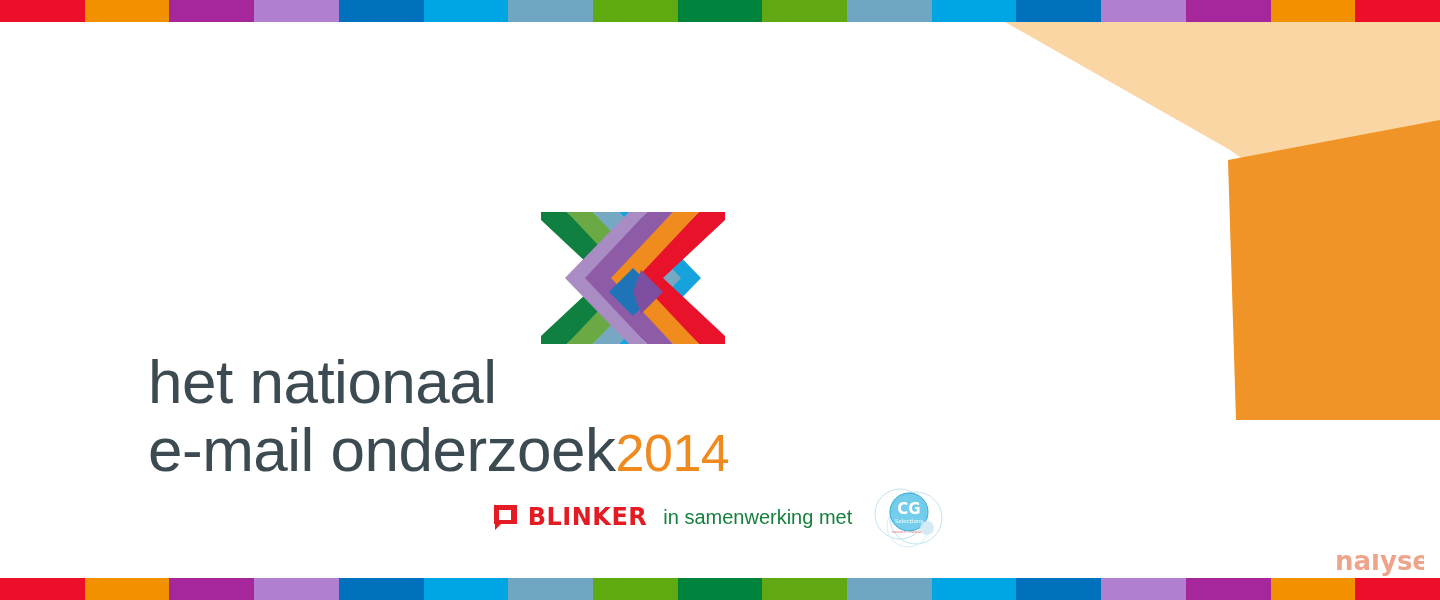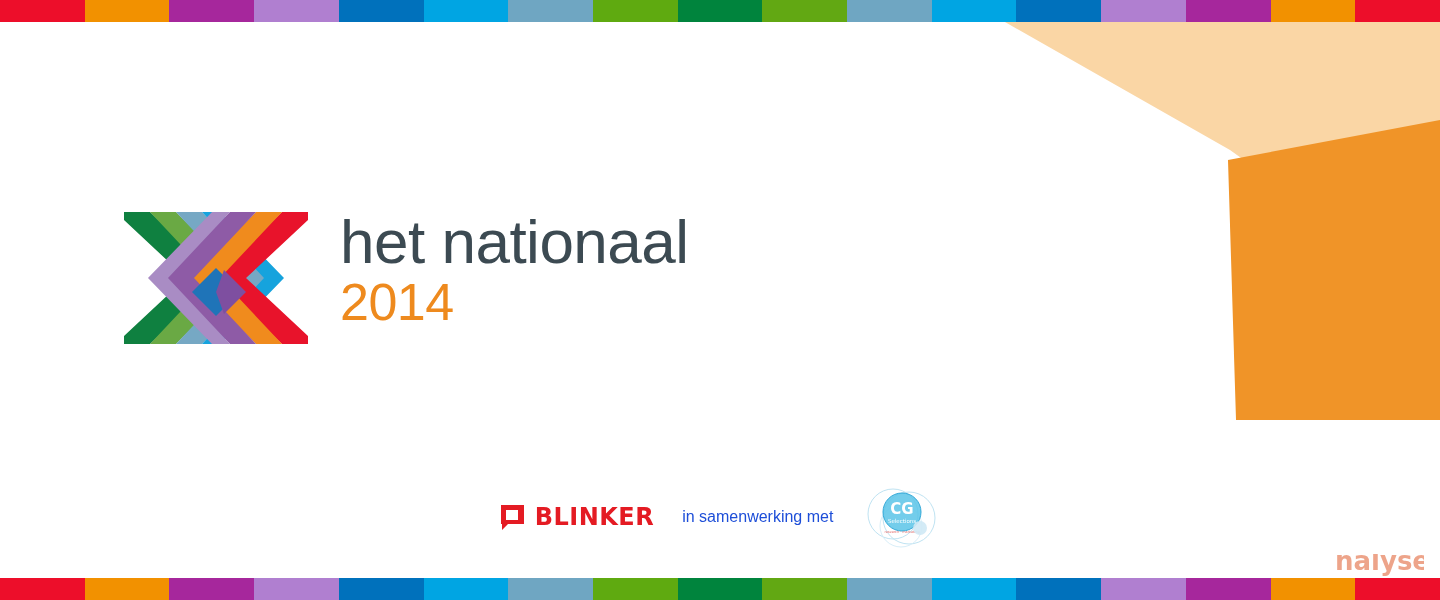--- a/index.html
+++ b/index.html
@@ -35,22 +35,23 @@
   }
   .strip-top { top:0; }
   .strip-bottom { bottom:0; }
   .strip span { flex:1 1 0; height:100%; display:block; }
 
   
   .lockup {
     position:absolute;
     left:120px; top:208px;
     display:flex;
-    align-items:flex-start;
+    align-items:flex-end;
     z-index:3;
+    flex-direction:column;
   }
   .logo-mark { width:192px; height:140px; flex:0 0 auto; }
   .logo-mark svg { display:block; width:100%; height:100%; }
 
   .wordmark {
     margin-left:28px;
     display:flex;
     flex-direction:column;
     justify-content:center;
   }
@@ -73,40 +74,40 @@
   }
 
   
   .partner-row {
     position:absolute;
     left:0; right:0;
     top:486px;
     display:flex;
     align-items:center;
     justify-content:center;
-    gap:28px;
+    gap:16px;
     z-index:3;
   }
   .blinker-logo {
     display:flex;
     align-items:center;
     gap:9px;
   }
   .blinker-bubble { width:27px; height:27px; flex:0 0 auto; }
   .blinker-bubble svg { display:block; width:100%; height:100%; }
   .blinker-word {
     font-size:24px;
     font-weight:bold;
     color:#e41b23;
     letter-spacing:0.5px;
     font-family:"DejaVu Sans", sans-serif;
   }
   .collab-text {
-    font-size:16px;
-    color:#1d4ed8;
+    font-size:20px;
+    color:#15803d;
     font-weight:400;
     white-space:nowrap;
   }
   .cg-logo { width:80px; height:62px; flex:0 0 auto; }
   .cg-logo svg { display:block; width:100%; height:100%; }
 
   
   .bleed-mark {
     position:absolute;
     right:16px; bottom:14px;
@@ -183,20 +184,21 @@
         <polygon points="96,60 120,84 96,108 72,84" fill="#1f74b8"></polygon>
         <polygon points="104,62 126,84 104,106 96,84" fill="#7e4fa0"></polygon>
       </svg>
     </div>
 
     <div class="wordmark">
       <div class="wm-line">
         <span>het nationaal</span>
       </div>
       <div class="wm-line">
+        <span>e-mail onderzoek</span>
         <span class="wm-year">2014</span>
       </div>
     </div>
 
   </div>
 
   <div class="partner-row">
 
     <div class="blinker-logo">
       <div class="blinker-bubble">

